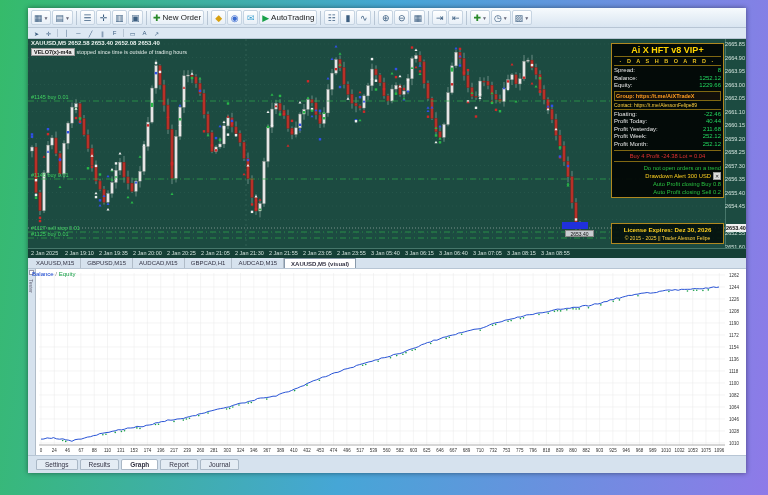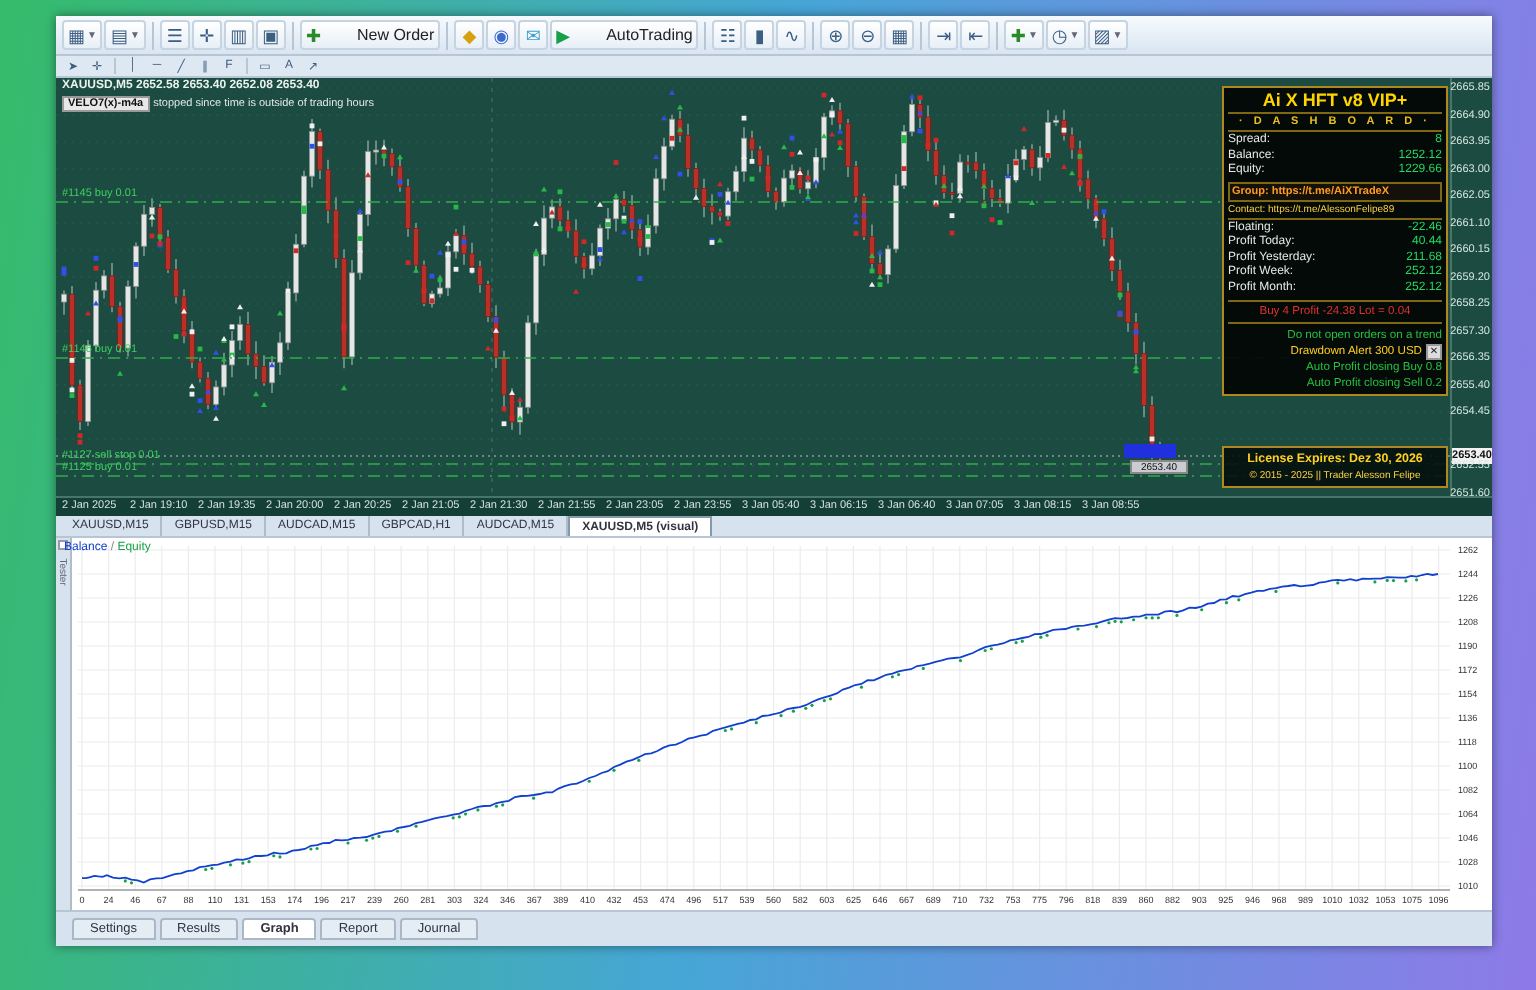--- a/index.html
+++ b/index.html
@@ -11,21 +11,21 @@
   
   .tb1{position:absolute;left:0;top:0;width:100%;height:20px;box-sizing:border-box;
        background:linear-gradient(#f6fafd,#d9e5f1);border-bottom:1px solid #b7c5d4;
        display:flex;align-items:center;padding:0 3px;gap:1px;}
   .tb2{position:absolute;left:0;top:20px;width:100%;height:11px;box-sizing:border-box;
        background:#dde8f3;border-bottom:1px solid #b7c5d4;display:flex;align-items:center;padding:0 3px;gap:1px;}
   .tbtn{height:15px;min-width:15px;display:flex;align-items:center;justify-content:center;
         font-size:9px;color:#3c5e80;border:1px solid #c6d4e2;border-radius:2px;padding:0 2px;
         background:linear-gradient(#ffffff,#e7eff7);box-sizing:border-box;}
   .tb2 .tbtn{height:9px;min-width:11px;font-size:6px;border:none;background:transparent;}
-  .tbtn .lbl{font-size:8px;color:#222;margin-left:18px;}
+  .tbtn .lbl{font-size:8px;color:#222;margin-left:2px;}
   .tbtn .arr{font-size:5px;color:#667;margin-left:1px;}
   .tsep{width:1px;height:14px;background:#b7c5d4;margin:0 2px;}
   .tb2 .tsep{height:8px;}
   
   .chart{position:absolute;left:0;top:31px;width:718px;height:209px;background:#1c4b41;overflow:hidden;}
   .chart svg{position:absolute;left:0;top:0;}
   .symline{position:absolute;left:3px;top:1px;font-size:6px;font-weight:bold;color:#e8f2ee;white-space:nowrap;}
   .comment{position:absolute;left:3px;top:9px;display:flex;align-items:center;gap:2px;white-space:nowrap;}
   .cbadge{background:#e8e8e8;color:#111;font-size:5.5px;font-weight:bold;padding:0 2px;border:1px solid #999;}
   .ctext{color:#dfe9e5;font-size:5.5px;}

